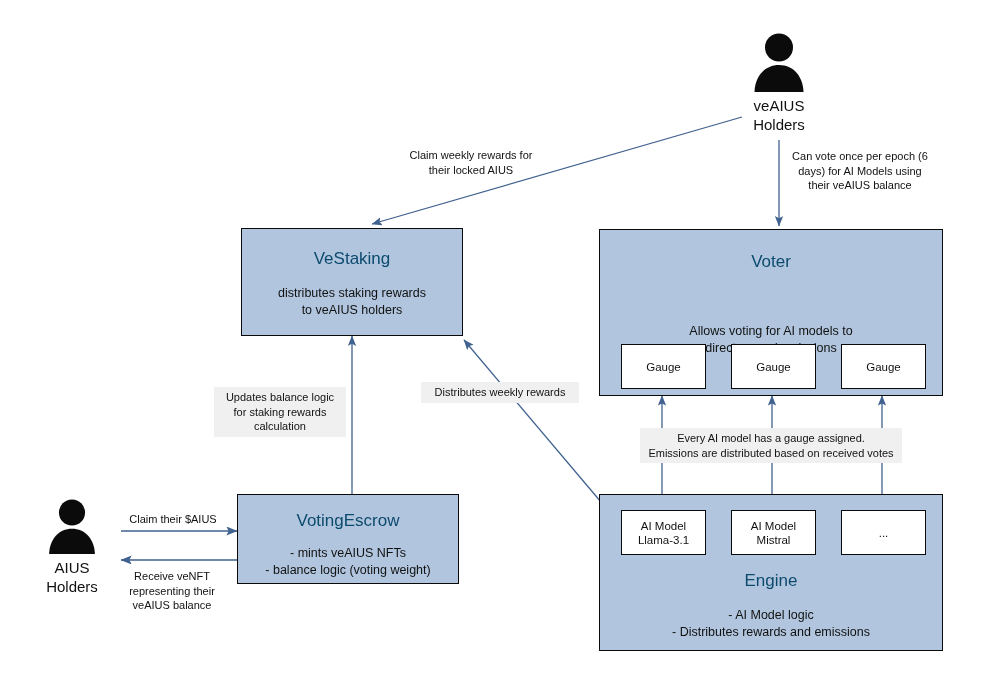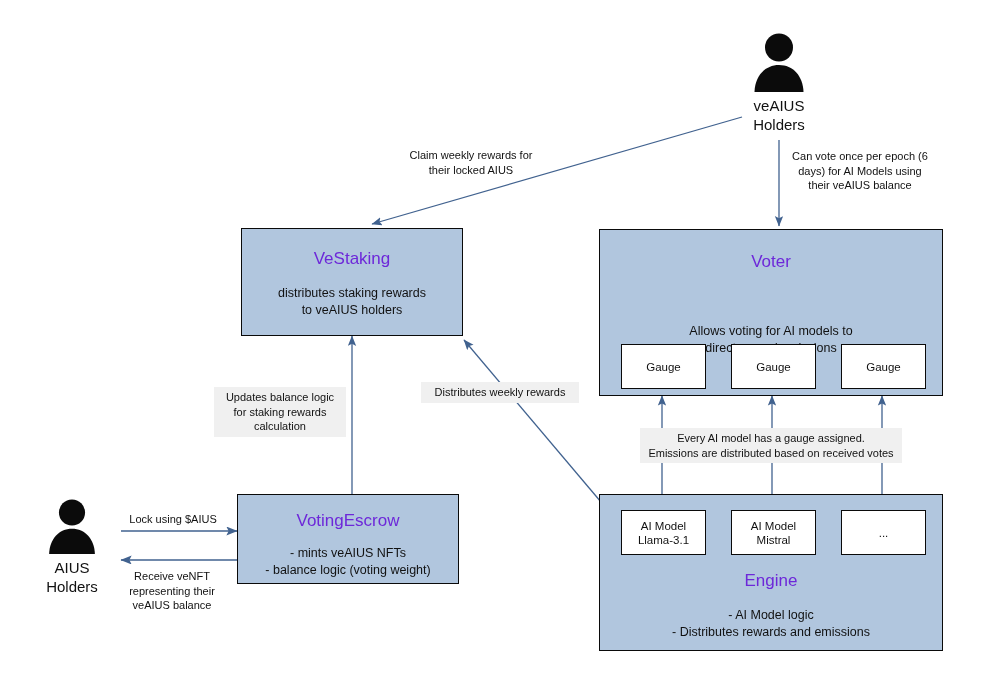--- a/index.html
+++ b/index.html
@@ -34,21 +34,21 @@
     background: #b1c6de;
     border: 1.4px solid #0a0a0a;
   }
   .node-title {
     position: absolute;
     left: 0;
     width: 100%;
     text-align: center;
     font-size: 17px;
     line-height: 20px;
-    color: #6d28d9;
+    color: #0c4a6e;
   }
   .node-sub {
     position: absolute;
     left: 0;
     width: 100%;
     text-align: center;
     font-size: 12.5px;
     line-height: 17px;
     color: #111111;
     white-space: pre-line;
@@ -210,19 +210,19 @@
 
   <div class="annot" style="left:421px; top:382px; width:158px;">Distributes weekly rewards</div>
 
   <div class="annot" style="left:214px; top:387px; width:132px;">Updates balance logic
 for staking rewards
 calculation</div>
 
   <div class="annot" style="left:640px; top:428px; width:262px;">Every AI model has a gauge assigned.
 Emissions are distributed based on received votes</div>
 
-  <div class="annot plain" style="left:112px; top:509px; width:122px;">Lock using $AIUS</div>
+  <div class="annot plain" style="left:112px; top:509px; width:122px;">Claim their $AIUS</div>
 
   <div class="annot plain" style="left:112px; top:566px; width:120px;">Receive veNFT
 representing their
 veAIUS balance</div>
 
 </div>
 
 </body></html>

